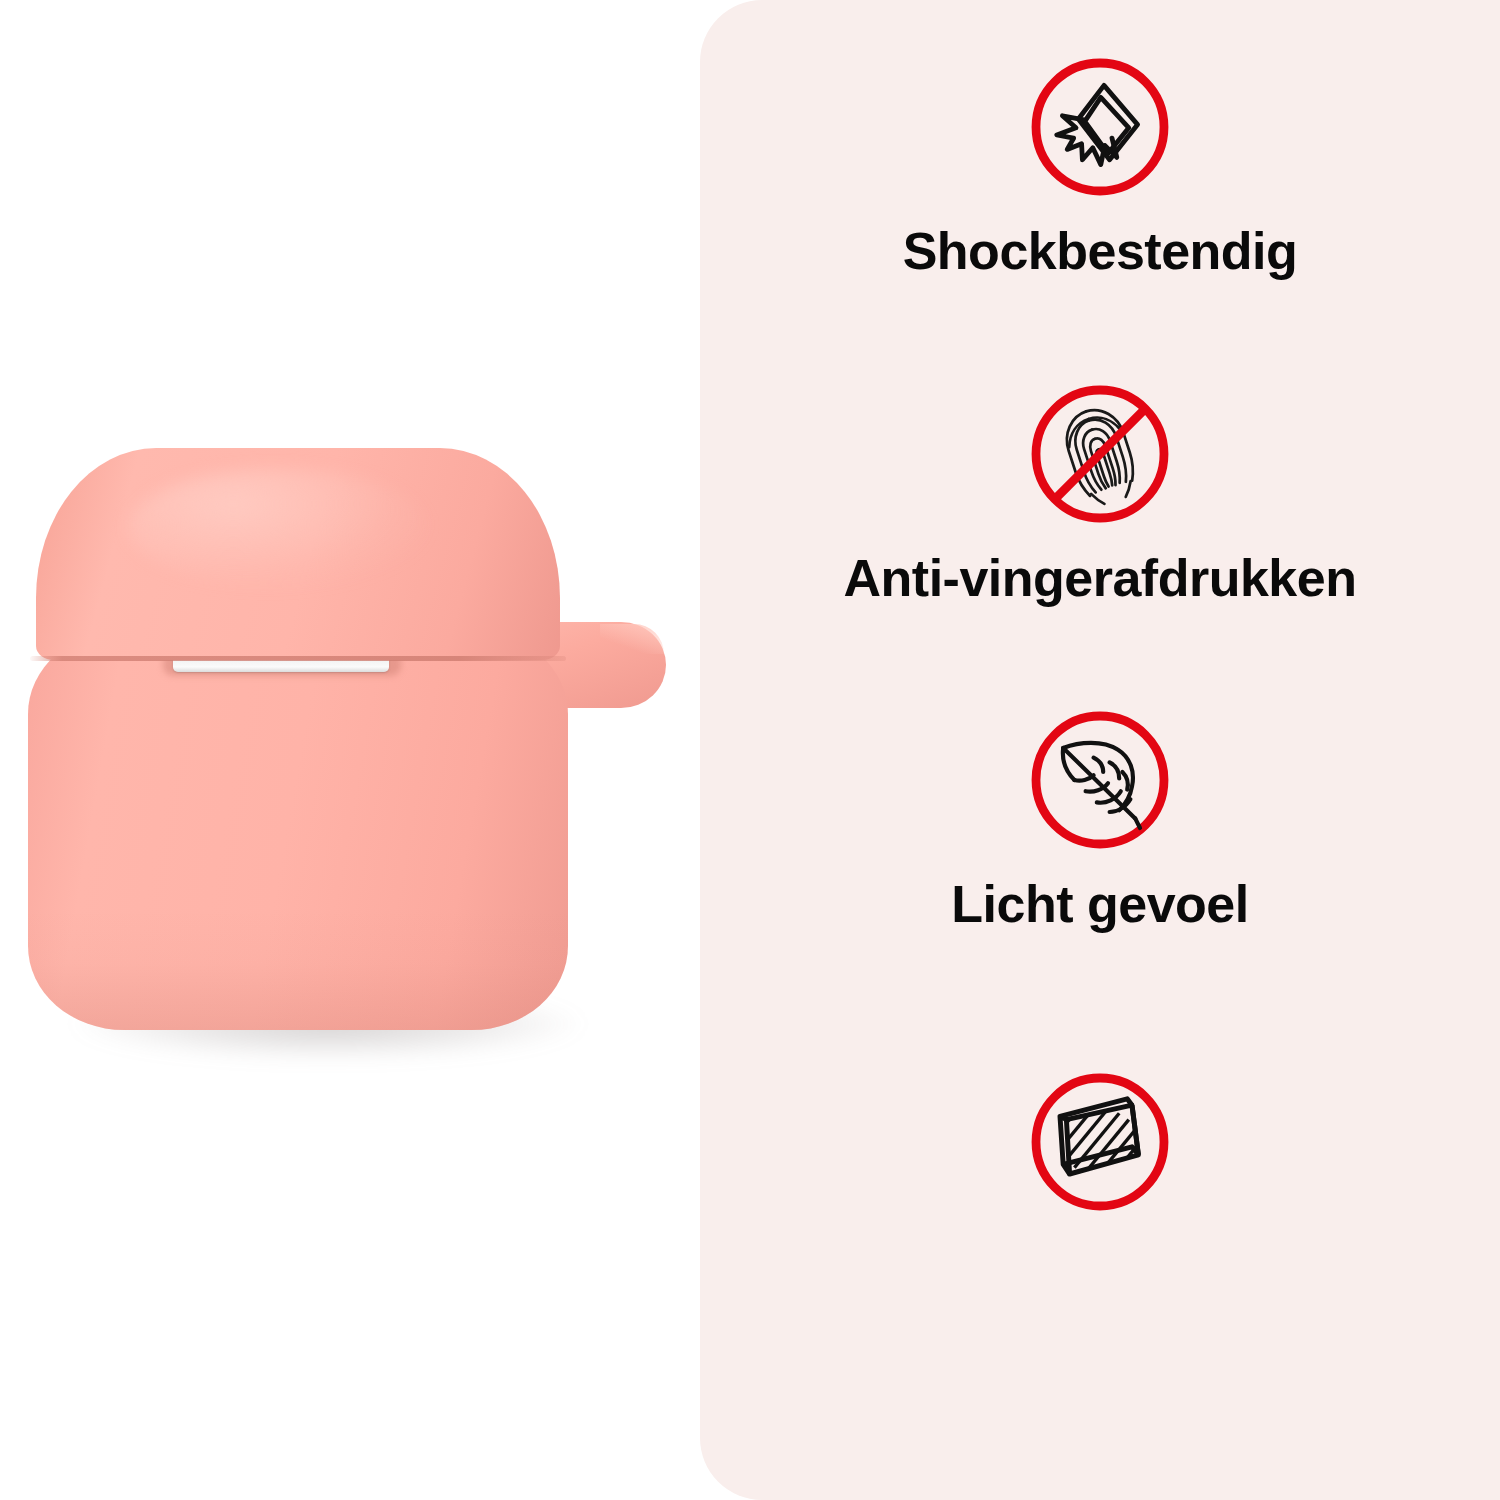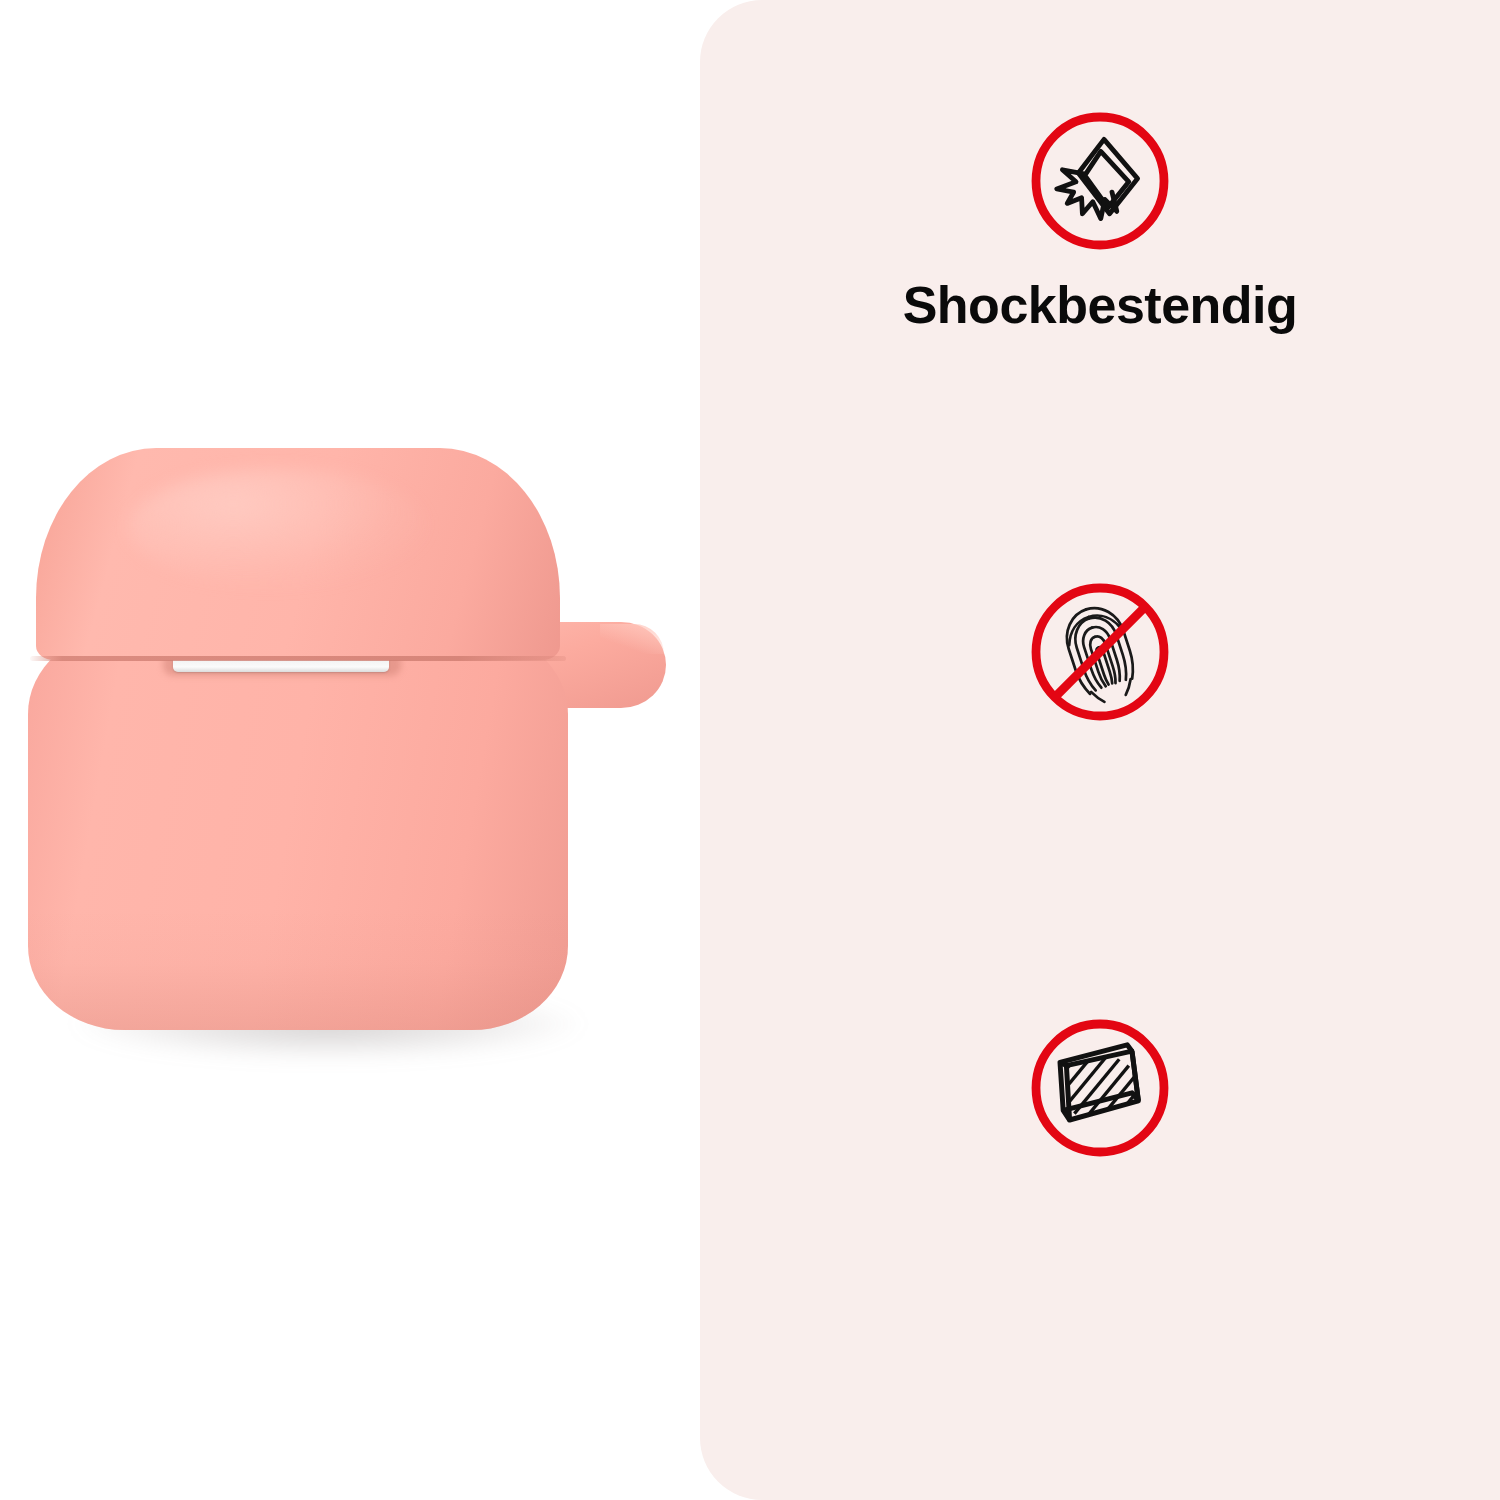--- a/index.html
+++ b/index.html
@@ -264,22 +264,42 @@
             <path d="M50 47c-1.4 0-2 1.2-2 3v14c0 3 .3 5 .8 7"></path>
             <path d="M50 47c1.4 0 2 1.2 2 3v13.5c0 3-.3 5.5-.8 7.5"></path>
             <path d="M37 72c2 4 4 6.5 6 8.5"></path>
             <path d="M63 72c-2 4-4 6.5-6 8.5"></path>
             <path d="M33 40c3-8 9-13 17-13"></path>
             <path d="M67 40c-3-8-9-13-17-13"></path>
           </g>
           <circle cx="50" cy="50" r="40" fill="none" stroke="#e30613" stroke-width="5.5"></circle>
           <line x1="22" y1="78" x2="78" y2="22" stroke="#e30613" stroke-width="5.5" stroke-linecap="butt"></line>
         </svg>
-      </div>
-
+        <div class="feature-label">Anti-vingerafdrukken</div>
+      </div>
+
+      <div class="feature">
+        <svg class="feature-icon" viewBox="0 0 100 100">
+          <circle cx="50" cy="50" r="40" fill="none" stroke="#e30613" stroke-width="5.5"></circle>
+          <g fill="none" stroke="#111111" stroke-width="2.6" stroke-linejoin="round" stroke-linecap="round">
+            <path d="M27 30c10-4 25-5 34 1 8 5 11 14 9 23-1 6-4 11-8 15"></path>
+            <path d="M27 30c-1 8 2 15 7 20"></path>
+            <path d="M27 30 L72 74"></path>
+            <path d="M72 74 L75 80"></path>
+            <path d="M34 50c4 1 9 0 12-3"></path>
+            <path d="M41 57c5 1 11-1 14-5"></path>
+            <path d="M48 64c6 1 12-2 15-7"></path>
+            <path d="M56 70c5 0 10-3 13-8"></path>
+            <path d="M46 36c4 2 6 5 6 9"></path>
+            <path d="M56 39c4 2 6 6 6 10"></path>
+            <path d="M64 45c3 3 4 7 3 11"></path>
+          </g>
+        </svg>
+        <div class="feature-label">Licht gevoel</div>
+      </div>
 
       <div class="feature">
         <svg class="feature-icon" viewBox="0 0 100 100">
           <circle cx="50" cy="50" r="40" fill="none" stroke="#e30613" stroke-width="5.5"></circle>
           <defs>
             <clipPath id="slabclip">
               <path d="M29 36 L70 27 L74 58 L31 70 Z"></path>
             </clipPath>
           </defs>
           <g clip-path="url(#slabclip)" stroke="#111111" stroke-width="2.1">

